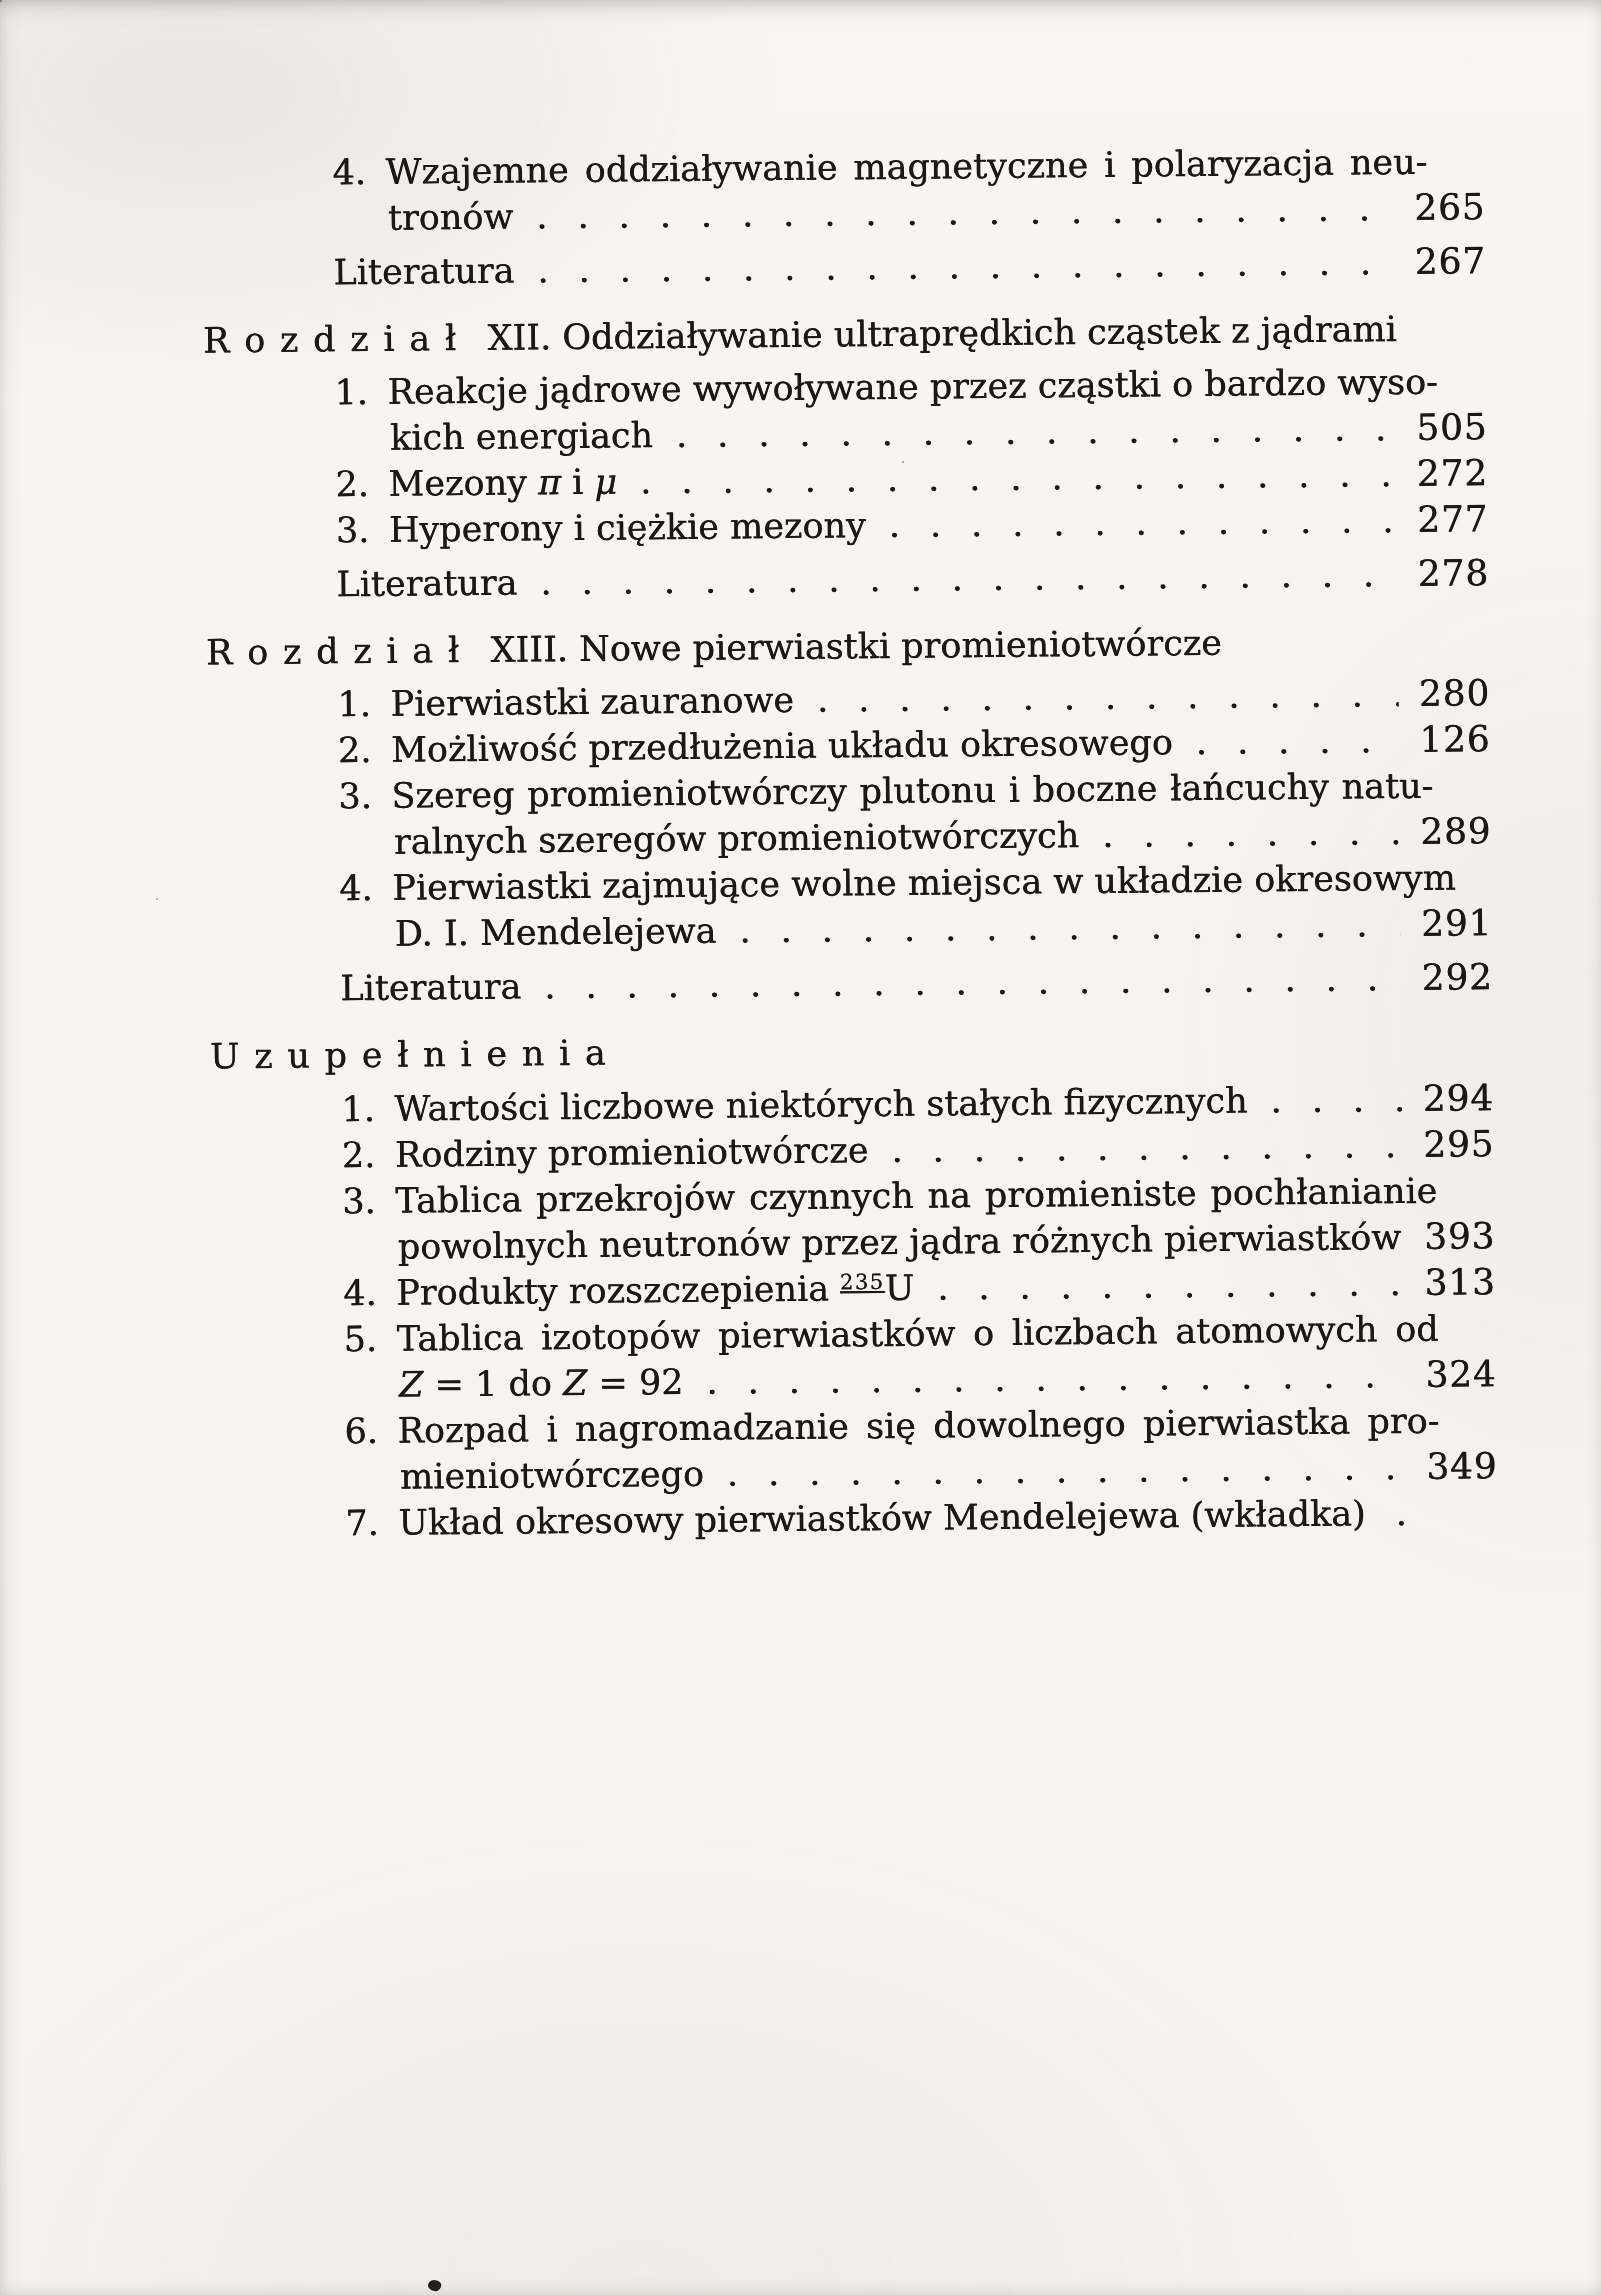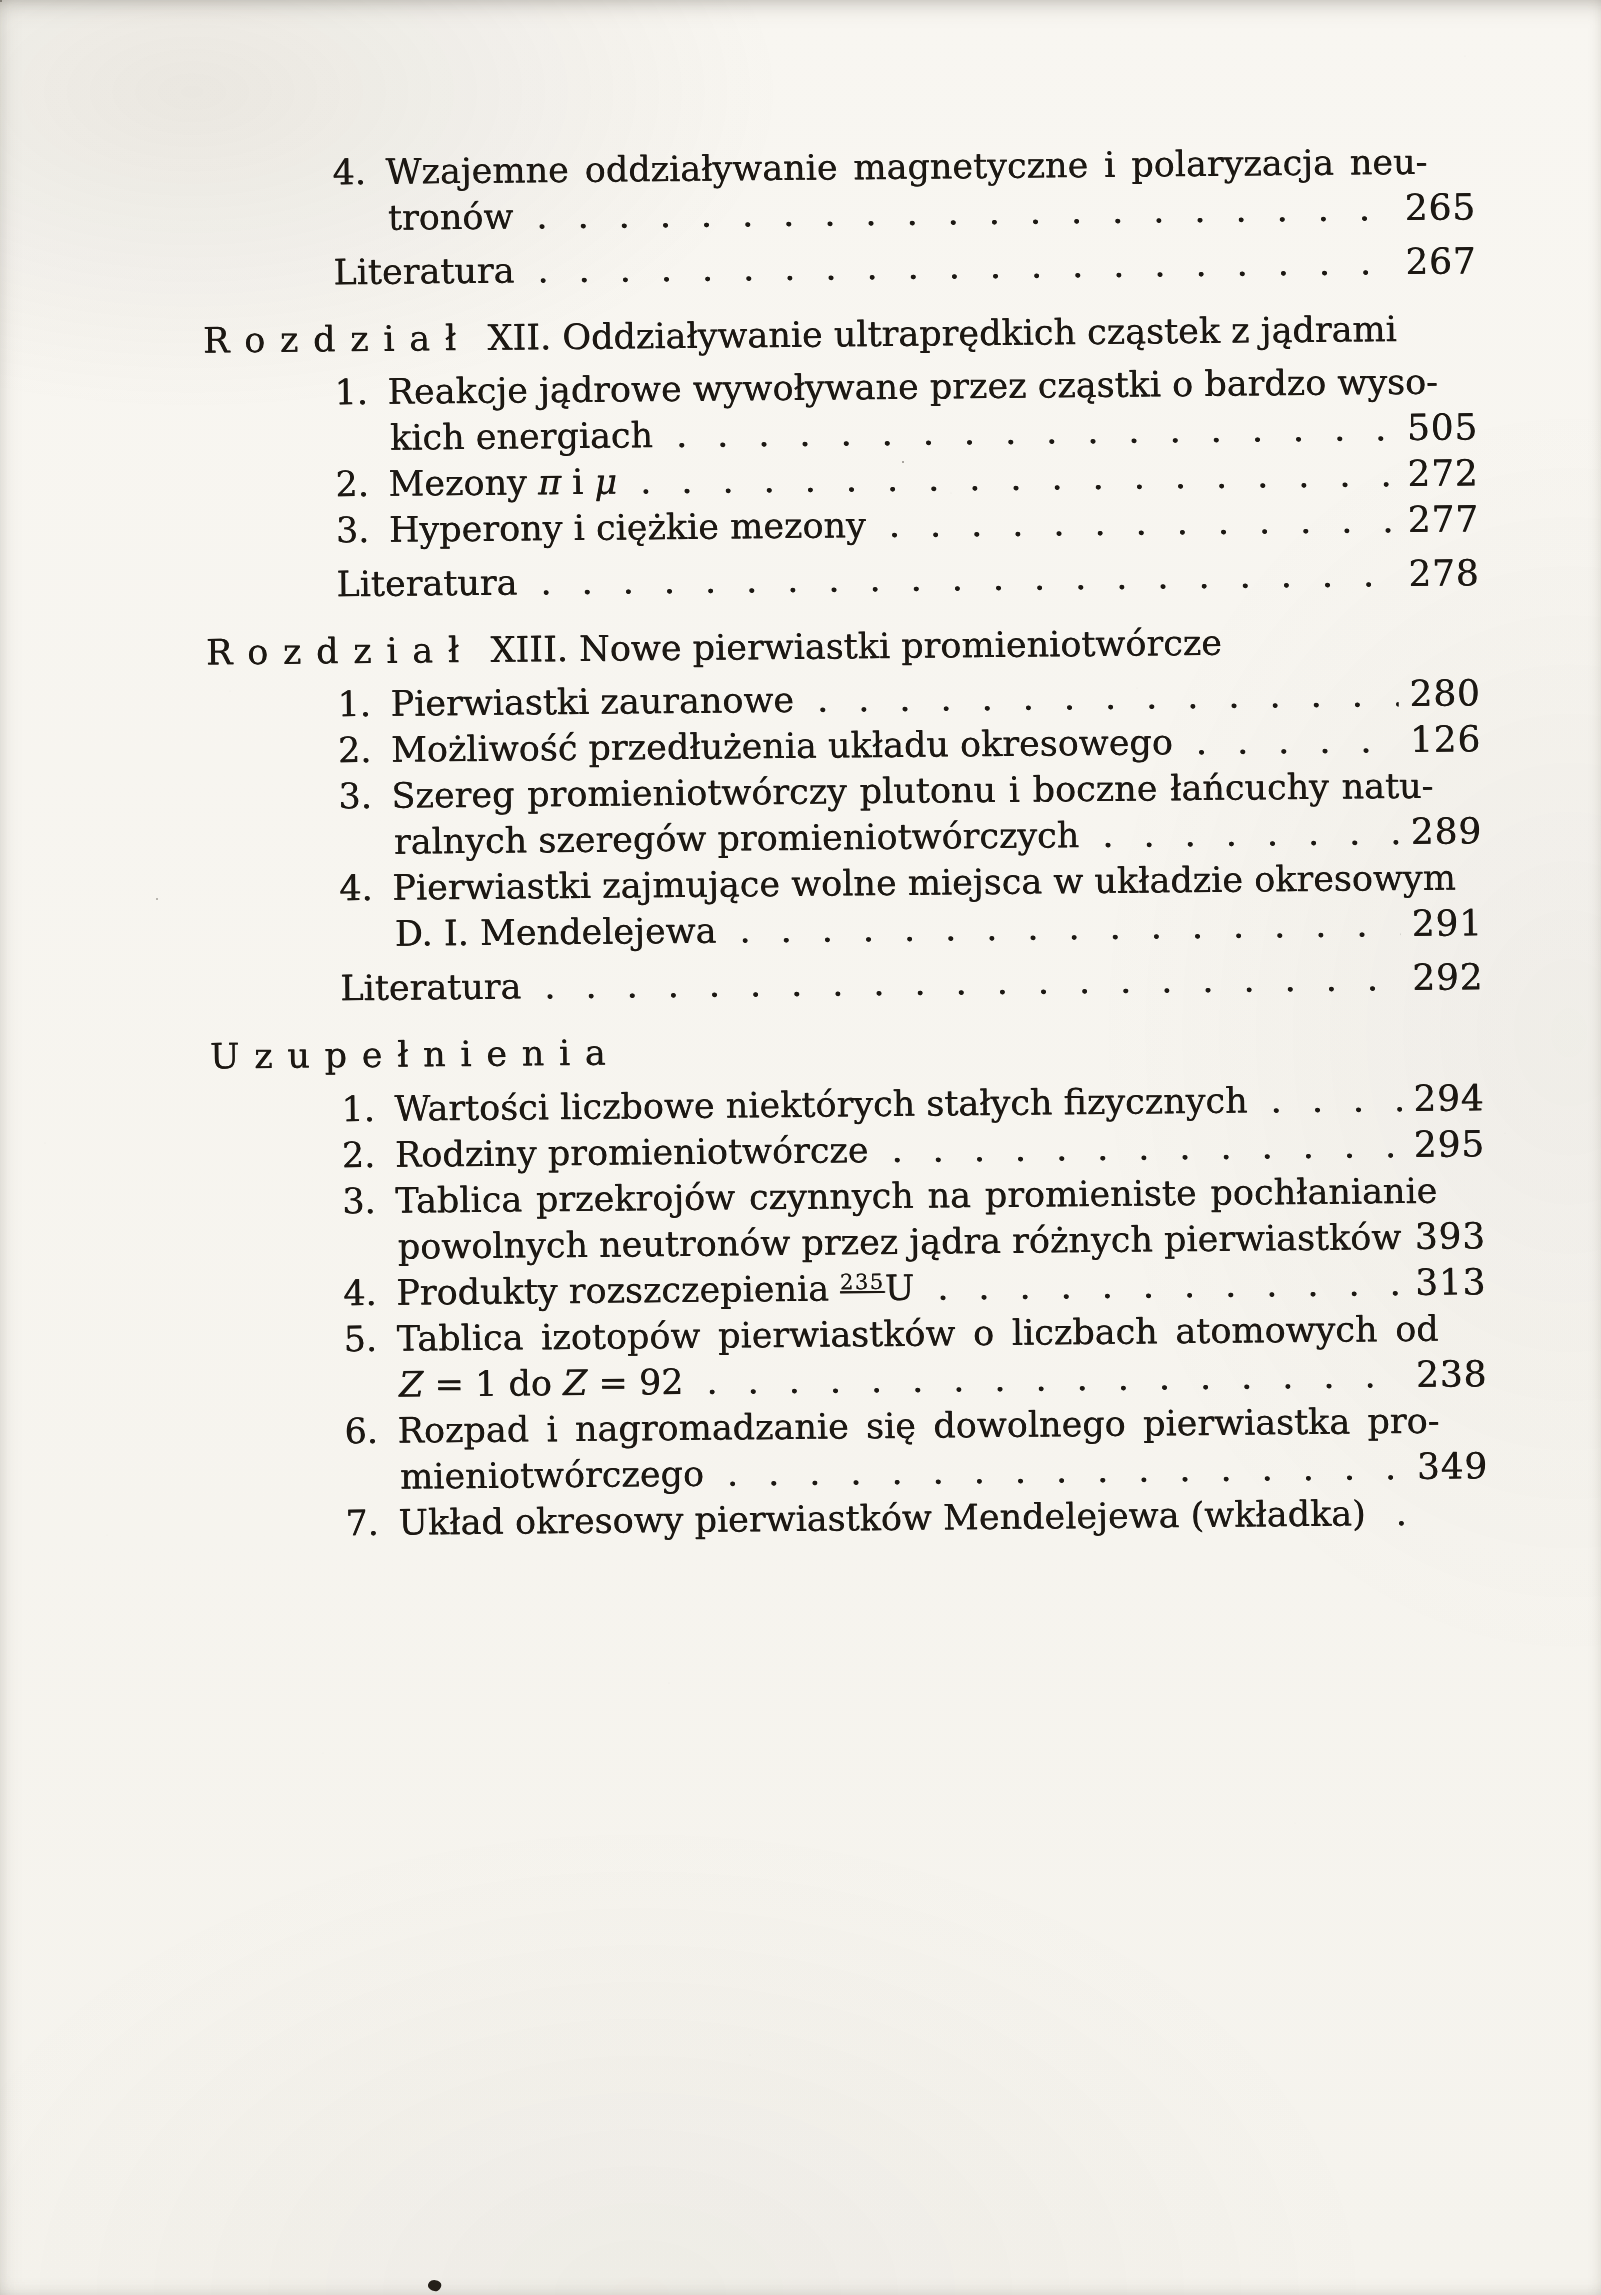--- a/index.html
+++ b/index.html
@@ -35,21 +35,21 @@
   .r-cont,.r-contnd{padding-left:393px;}
   .r-lit{margin-top:7.6px;}
   .num{display:inline-block;width:53px;flex:0 0 53px;}
   .txt{flex:0 1 auto;min-width:0;}
   .r-first .txt{flex:1 1 0;text-align-last:justify;padding-right:67px;}
   .r-contnd .txt{flex:1 1 0;text-align-last:justify;padding-right:26px;}
   .chap-word{letter-spacing:0.42em;}
   .chap-rest{margin-left:16.7px;}
   .leader{flex:1 1 0;min-width:0;overflow:hidden;white-space:nowrap;
     letter-spacing:30px;margin:0 10.6px 0 23px;}
-  .pg{flex:0 0 90px;width:90px;text-align:left;font-size:36px;letter-spacing:0.8px;}
+  .pg{flex:0 0 90px;width:90px;text-align:center;font-size:36px;letter-spacing:0.8px;}
   .trail{margin-left:auto;padding-right:10.6px;}
   .it{font-style:italic;}
   .sup{font-size:0.6em;position:relative;top:-0.52em;letter-spacing:1.5px;text-shadow:0.2px 0 0 currentColor;text-decoration:underline;}
   .speckles{position:absolute;left:0;top:0;width:2.3px;height:2.3px;border-radius:50%;
     background:rgba(40,35,28,.55);
     box-shadow:
       156px 898px 0 0 rgba(40,35,28,.4),
       902px 461px 0 0 rgba(40,35,28,.5),
       950px 492px 0 -0.8px rgba(40,35,28,.45),
       1136px 687px 0 -0.8px rgba(40,35,28,.35),
@@ -184,21 +184,21 @@
         <span class="leader">....................................</span>
         <span class="pg">313</span>
       </div>
       <div class="row r-first">
         <span class="num">5.</span>
         <span class="txt"><span class="">Tablica izotopów pierwiastków o liczbach atomowych od</span></span>
       </div>
       <div class="row r-cont">
         <span class="txt"><span class="it ">Z</span><span class=""> = 1 do </span><span class="it ">Z</span><span class=""> = 92</span></span>
         <span class="leader">....................................</span>
-        <span class="pg">238</span>
+        <span class="pg">324</span>
       </div>
       <div class="row r-first">
         <span class="num">6.</span>
         <span class="txt"><span class="">Rozpad i nagromadzanie się dowolnego pierwiastka pro-</span></span>
       </div>
       <div class="row r-cont">
         <span class="txt"><span class="">mieniotwórczego</span></span>
         <span class="leader">....................................</span>
         <span class="pg">349</span>
       </div>

